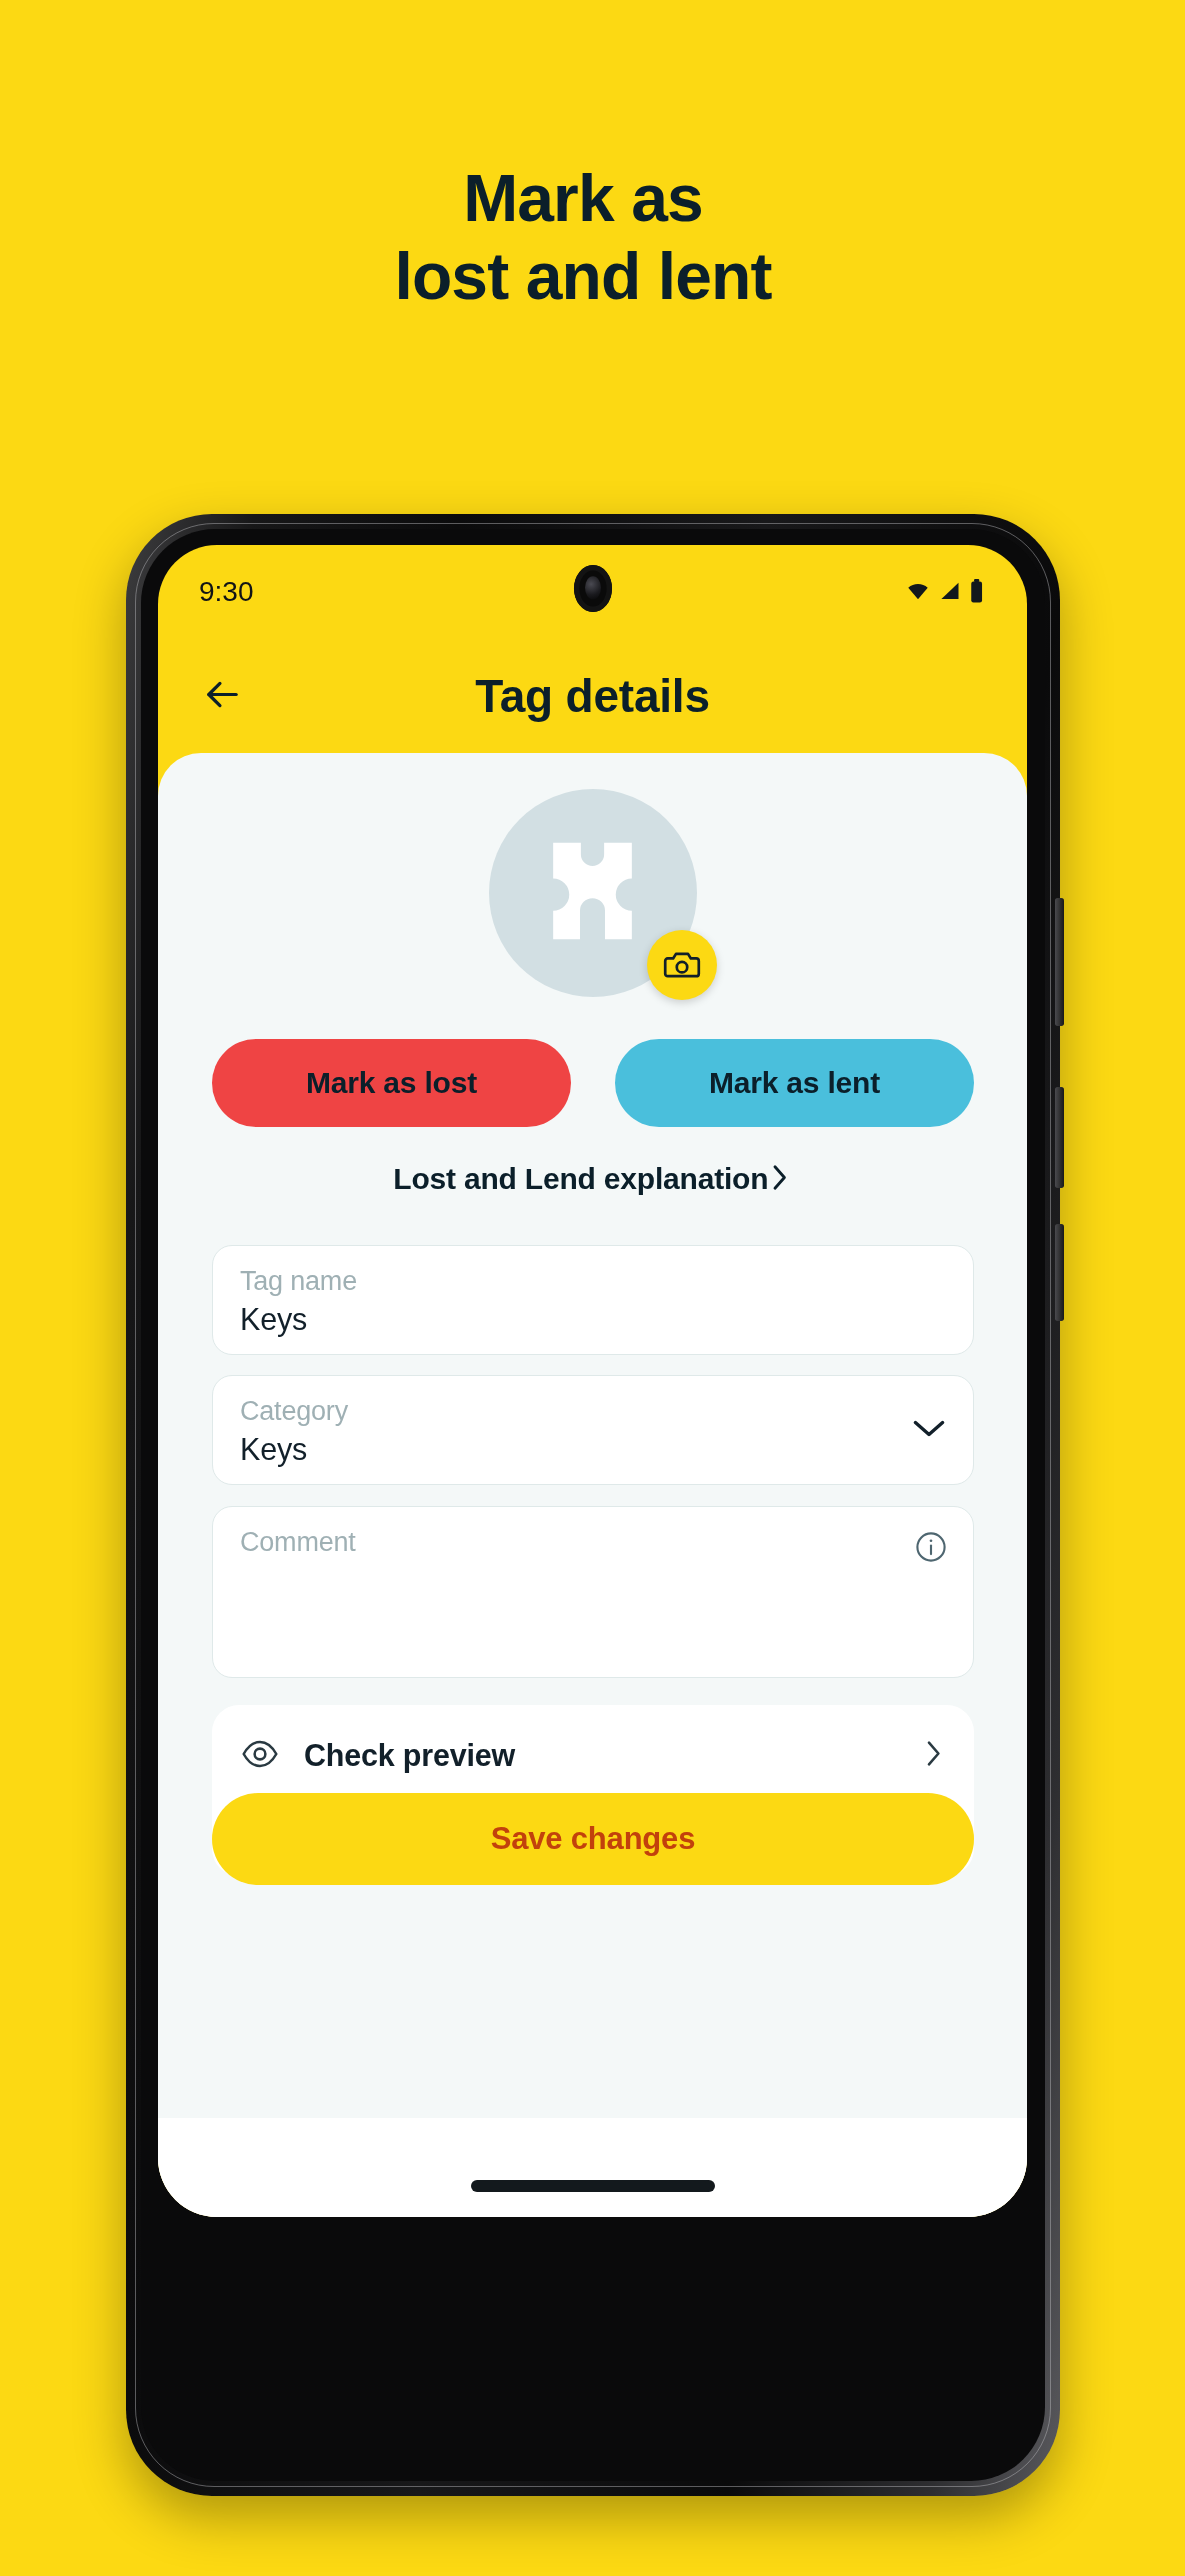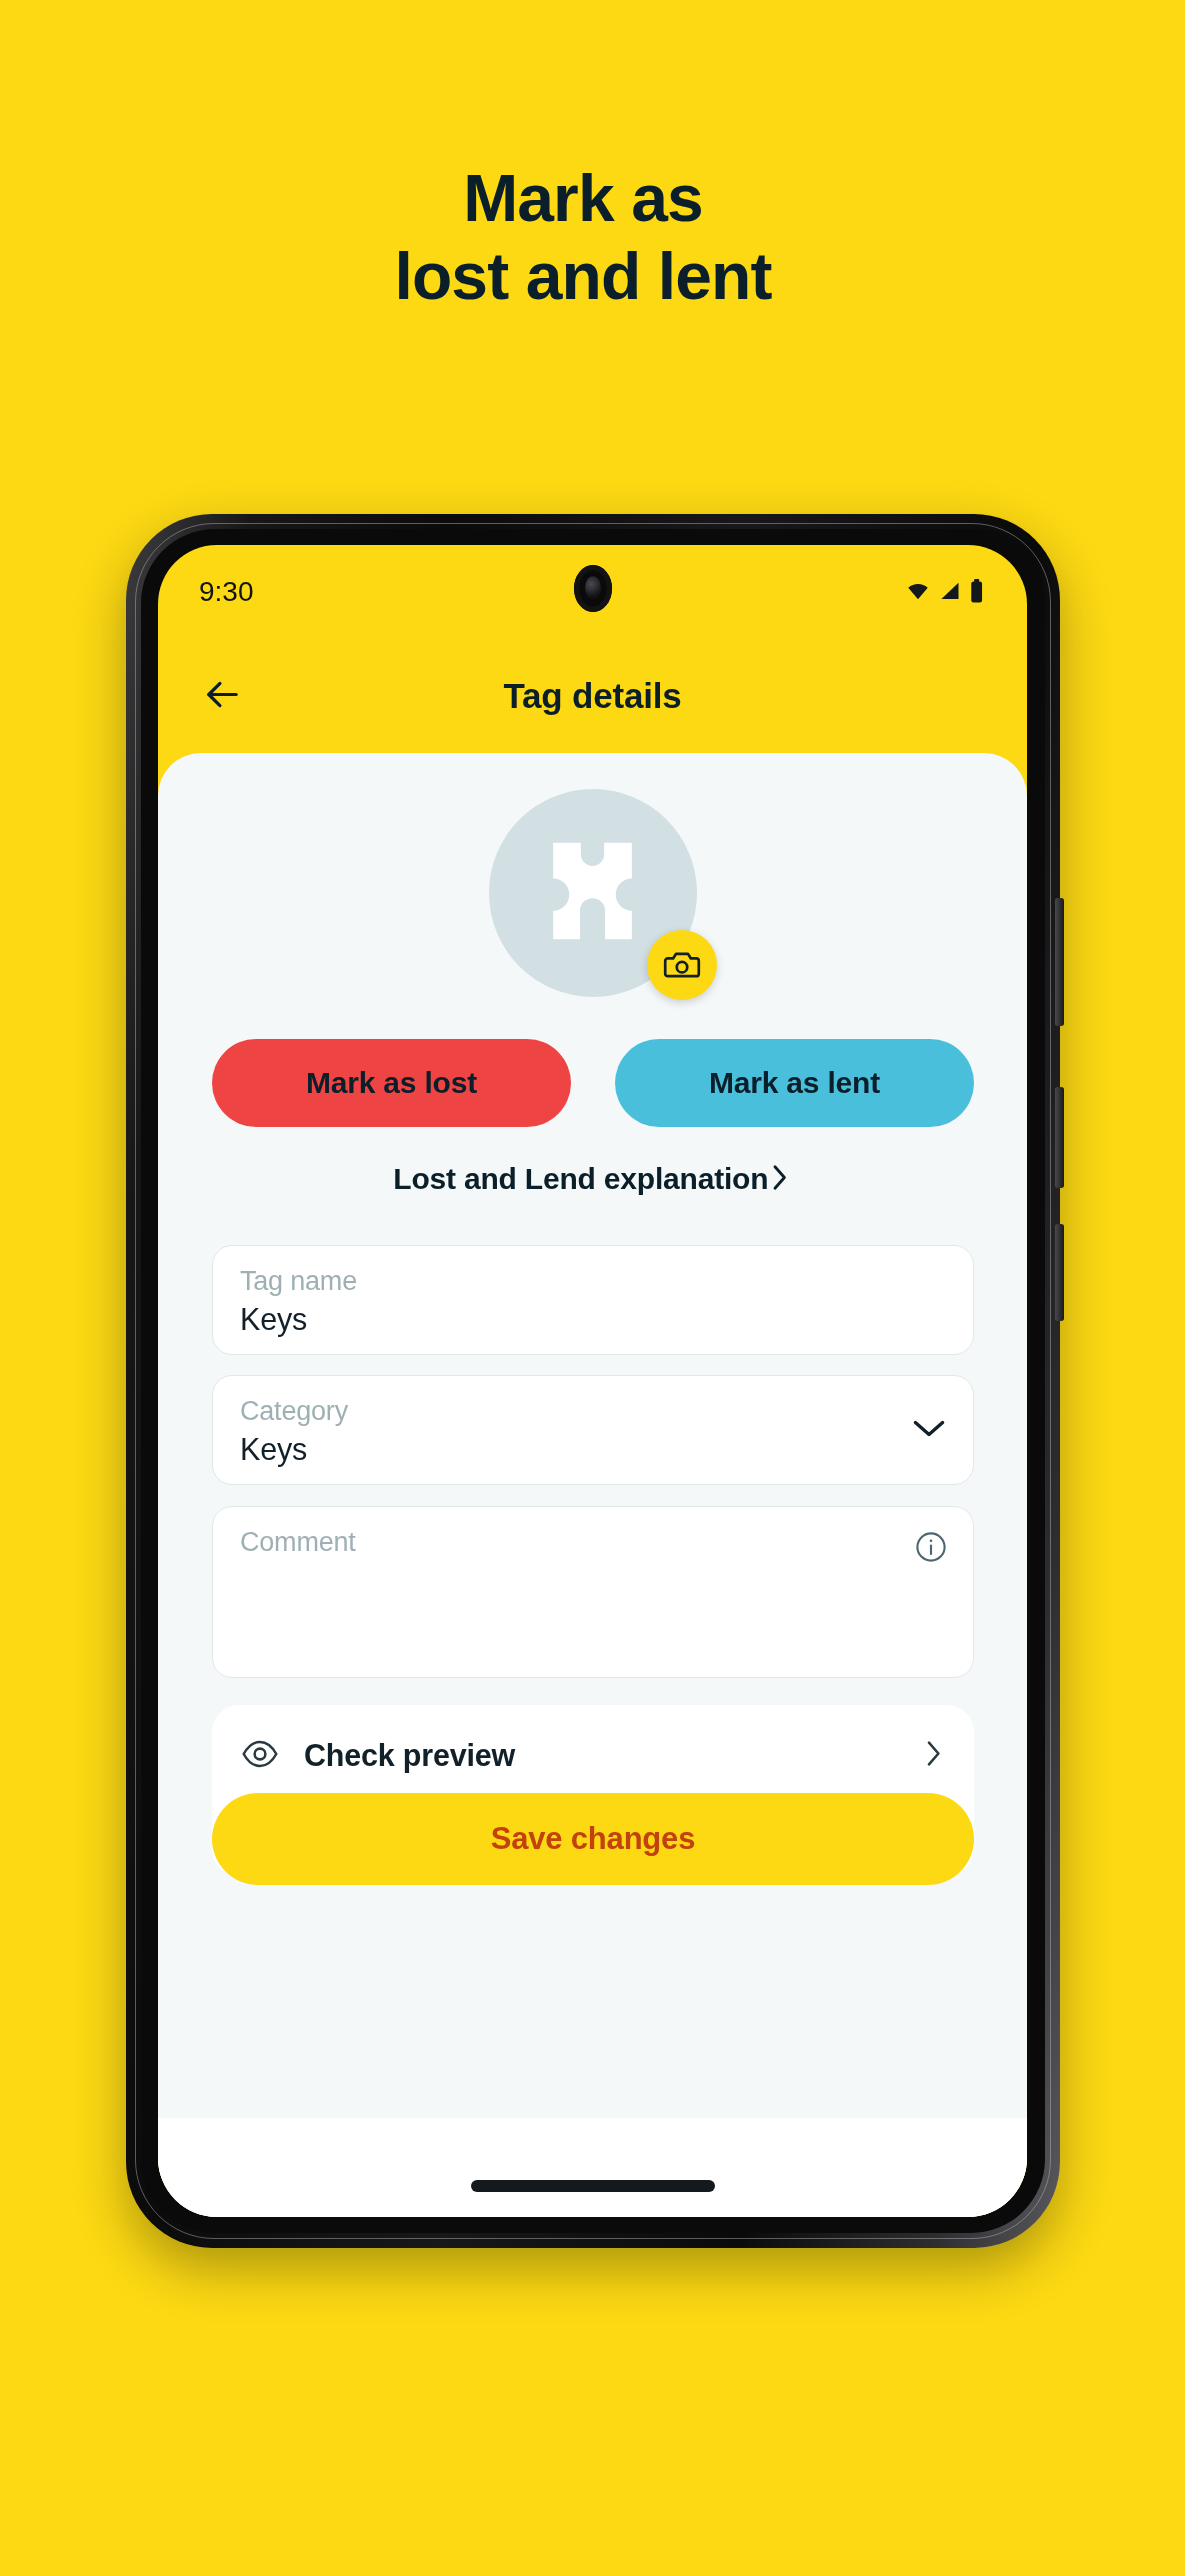--- a/index.html
+++ b/index.html
@@ -30,21 +30,21 @@
     letter-spacing: -0.9px;
   }
   .promo-heading .line { display: block; }
 
   
   .phone {
     position: absolute;
     left: 126px;
     top: 514px;
     width: 934px;
-    height: 1734px;
+    height: 1982px;
     border-radius: 86px;
     background: linear-gradient(100deg,#3d3d3f 0%,#171718 10%,#0b0b0c 26%,#18181a 50%,#0a0a0b 74%,#2e2e31 90%,#5a5a5e 100%);
     box-shadow: 0 21.6px 52px rgba(0,0,0,0.30);
     padding: 20px;
   }
   .phone-inner-ring {
     position: absolute;
     inset: 9px;
     border-radius: 79px;
     border: 1.8px solid rgba(190,190,196,0.45);
@@ -135,21 +135,21 @@
   }
   .back-btn {
     position: absolute;
     left: 36px;
     width: 56px; height: 56px;
     display: flex; align-items: center; justify-content: center;
   }
   .appbar-title {
     width: 100%;
     text-align: center;
-    font-size: 35px;
+    font-size: 46px;
     font-weight: bold;
     color: #0B1F2A;
     letter-spacing: -0.2px;
   }
 
   
   .content {
     position: absolute;
     top: 208px;
     left: 0;

